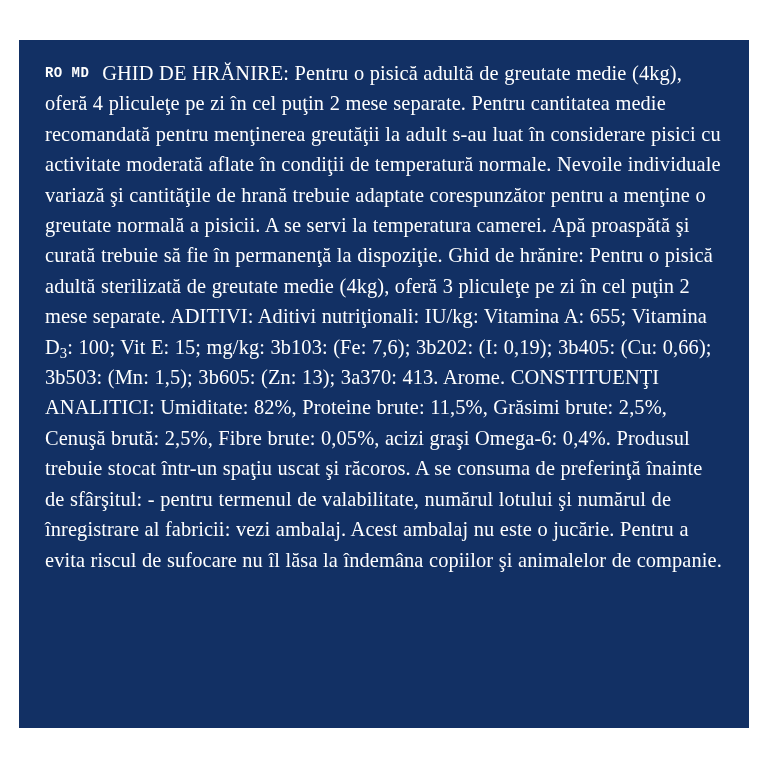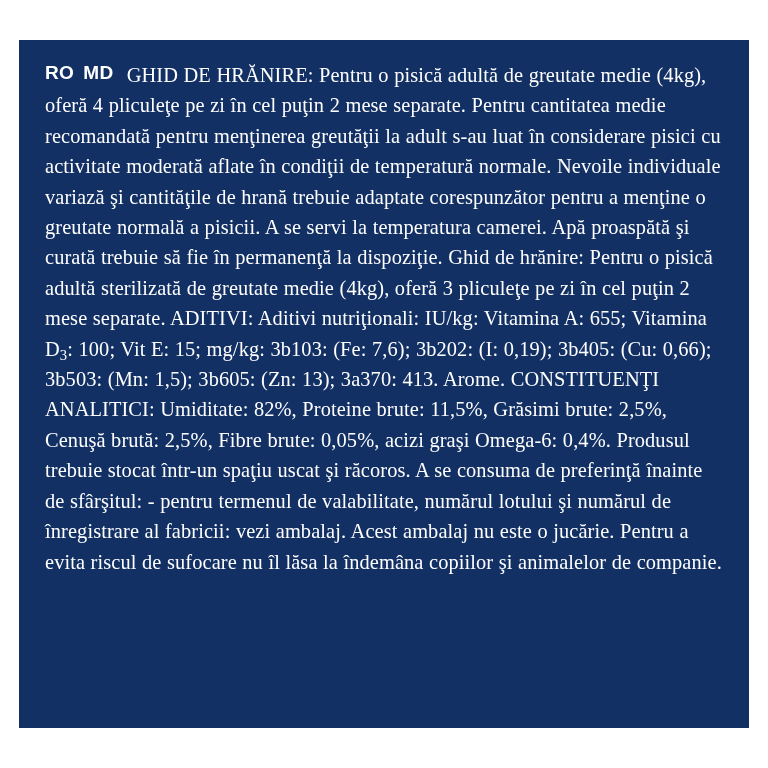--- a/index.html
+++ b/index.html
@@ -38,22 +38,22 @@
     letter-spacing: 0.1px;
     word-spacing: 0.3px;
   }
   .lang-badges {
     display: inline;
     white-space: nowrap;
     margin-right: 4px;
   }
   .lang-badge {
     display: inline-block;
-    font-family: Liberation Sans, sans-serif;
-    font-size: 19px;
+    font-family: Liberation Mono, monospace;
+    font-size: 14px;
     font-weight: bold;
     letter-spacing: 0.4px;
     color: #ffffff;
     vertical-align: 3px;
     margin-right: 9px;
   }
   .sub {
     font-size: 0.72em;
     vertical-align: -0.28em;
     line-height: 1;

